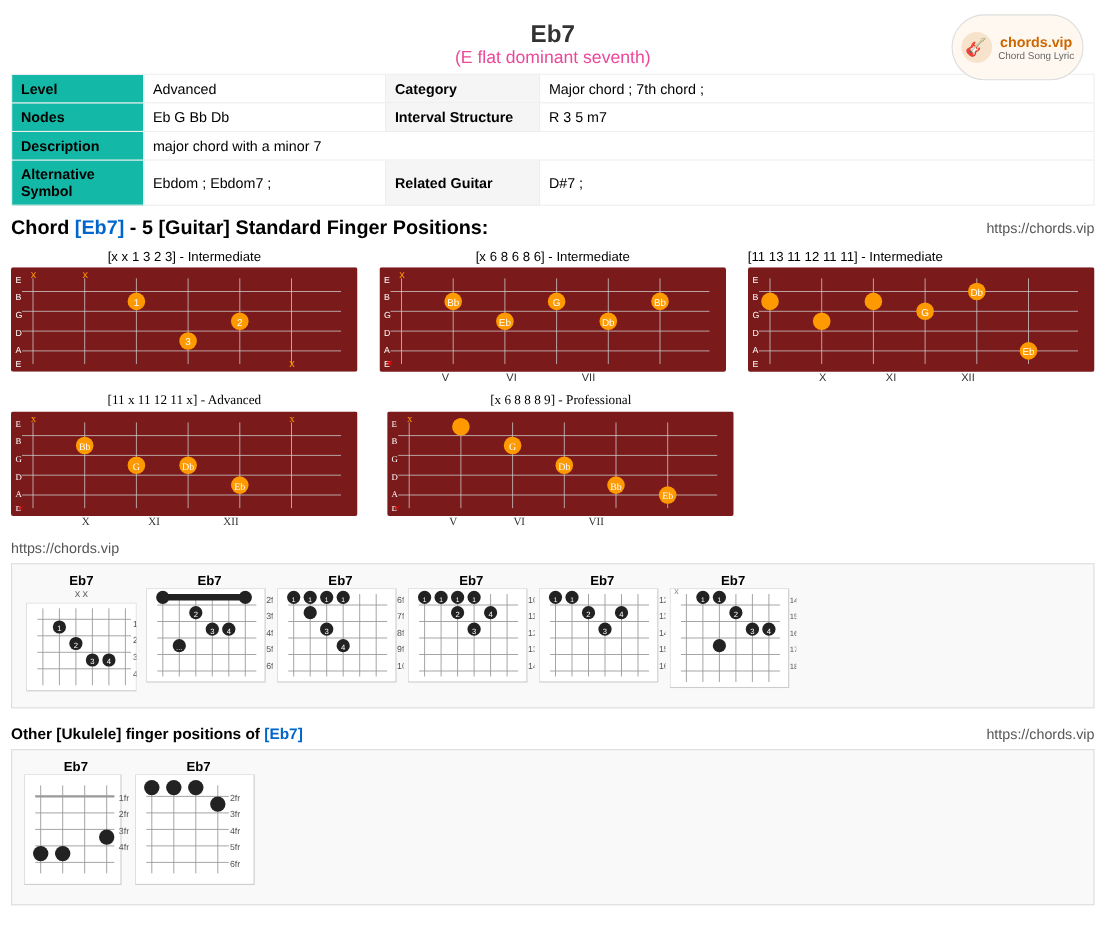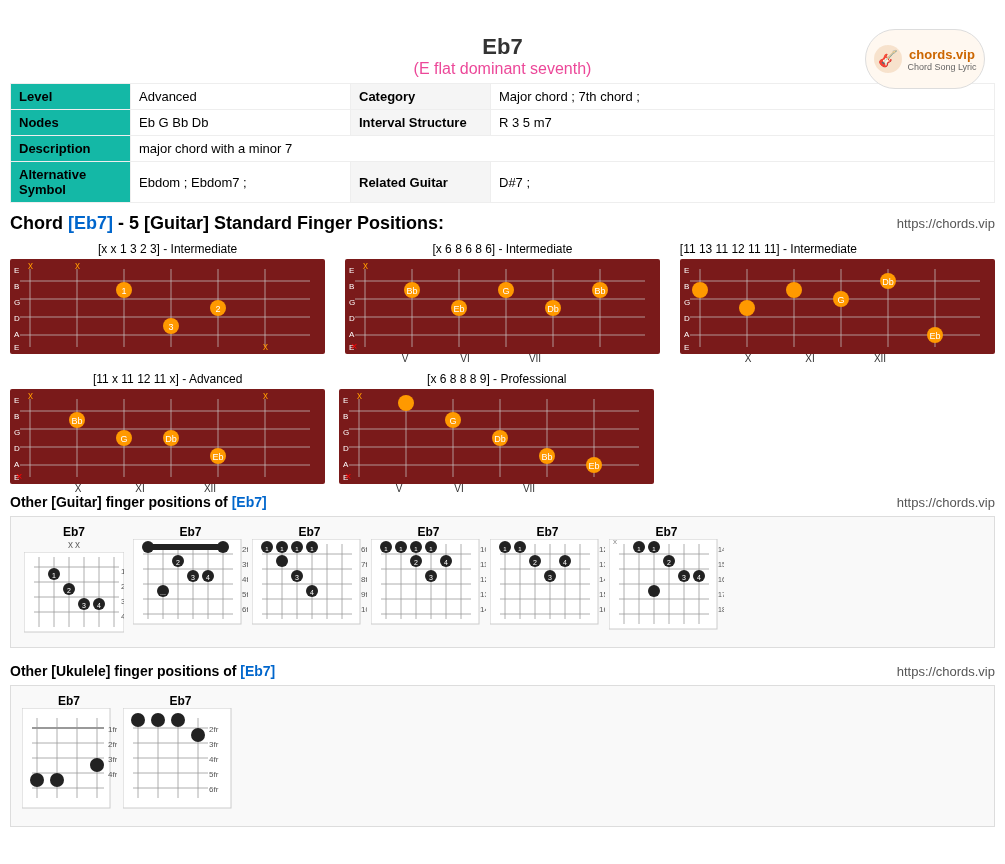--- a/index.html
+++ b/index.html
@@ -17,21 +17,21 @@
     .info-table td.value { width: 220px; }
     .info-table td.label2 { font-weight: bold; background: #f5f5f5; width: 140px; }
     .info-table td.value2 { }
     
     
     .fb-svg { display: block; }
   </style>
 </head>
 <body>
 
-<div style="padding: 24px 10px;">
+<div style="padding: 8px 10px;">
 
   <div class="header">
     <h1>Eb7</h1>
     <h2>(E flat dominant seventh)</h2>
 
     <div class="logo" style="background:#fff8f0; border-radius:50px; padding:5px;">
       <div style="display:flex;align-items:center;gap:4px;">
         <svg width="30" height="30" viewBox="0 0 30 30">
           <circle cx="15" cy="15" r="14" fill="#cc6600" opacity="0.15"></circle>
           <text x="15" y="20" text-anchor="middle" font-size="16" fill="#cc6600">🎸</text>
@@ -194,21 +194,21 @@
         <text x="208" y="26" fill="#fff" font-size="9" text-anchor="middle">Db</text>
         <circle cx="255" cy="76" r="8" fill="#f90"></circle>
         <text x="255" y="80" fill="#fff" font-size="9" text-anchor="middle">Eb</text>
         <text x="68" y="103" fill="#333" font-size="10" text-anchor="middle">X</text>
         <text x="130" y="103" fill="#333" font-size="10" text-anchor="middle">XI</text>
         <text x="200" y="103" fill="#333" font-size="10" text-anchor="middle">XII</text>
       </svg>
     </div>
   </div>
 
-  <div style="display:flex;gap:14px;">
+  <div style="display:flex;gap:27px;margin-bottom:12px;font-family:Liberation Serif, serif;">
 
     <div style="display:flex;flex-direction:column;align-items:center;width:32%;">
       <div style="font-size:12px;margin-bottom:3px;">[11 x 11 12 11 x] - Advanced</div>
       <svg width="315" height="105" class="fb-svg">
         <rect width="315" height="95" fill="#7a1a1a" rx="2"></rect>
         <line x1="20" y1="10" x2="20" y2="88" stroke="#ccc" stroke-width="0.7"></line>
         <line x1="67" y1="10" x2="67" y2="88" stroke="#ccc" stroke-width="0.7"></line>
         <line x1="114" y1="10" x2="114" y2="88" stroke="#ccc" stroke-width="0.7"></line>
         <line x1="161" y1="10" x2="161" y2="88" stroke="#ccc" stroke-width="0.7"></line>
         <line x1="208" y1="10" x2="208" y2="88" stroke="#ccc" stroke-width="0.7"></line>
@@ -272,24 +272,20 @@
         <text x="255" y="80" fill="#fff" font-size="9" text-anchor="middle">Eb</text>
         <text x="6" y="91" fill="red" font-size="11">×</text>
         <text x="60" y="103" fill="#333" font-size="10" text-anchor="middle">V</text>
         <text x="120" y="103" fill="#333" font-size="10" text-anchor="middle">VI</text>
         <text x="190" y="103" fill="#333" font-size="10" text-anchor="middle">VII</text>
       </svg>
     </div>
   </div>
 
   <div style="display:flex;justify-content:space-between;align-items:center;margin-bottom:6px;">
-    <div style="font-size:14px;font-weight:bold;">
-      <span>Other [Guitar] finger positions of</span>
-      <span style="color:#0066cc;">[Eb7]</span>
-    </div>
     <div style="font-size:13px;color:#555;">https://chords.vip</div>
   </div>
 
   <div style="display:flex;gap:4px;flex-wrap:wrap;margin-bottom:15px;background:#f9f9f9;border:1px solid #ddd;padding:8px;">
 
     <div style="display:flex;flex-direction:column;align-items:center;min-width:110px;">
       <div style="font-size:12px;font-weight:bold;">Eb7</div>
       <div style="display:flex;gap:2px;font-size:10px;color:#666;margin-bottom:2px;">
         <span>x</span>
           <span>x</span>

